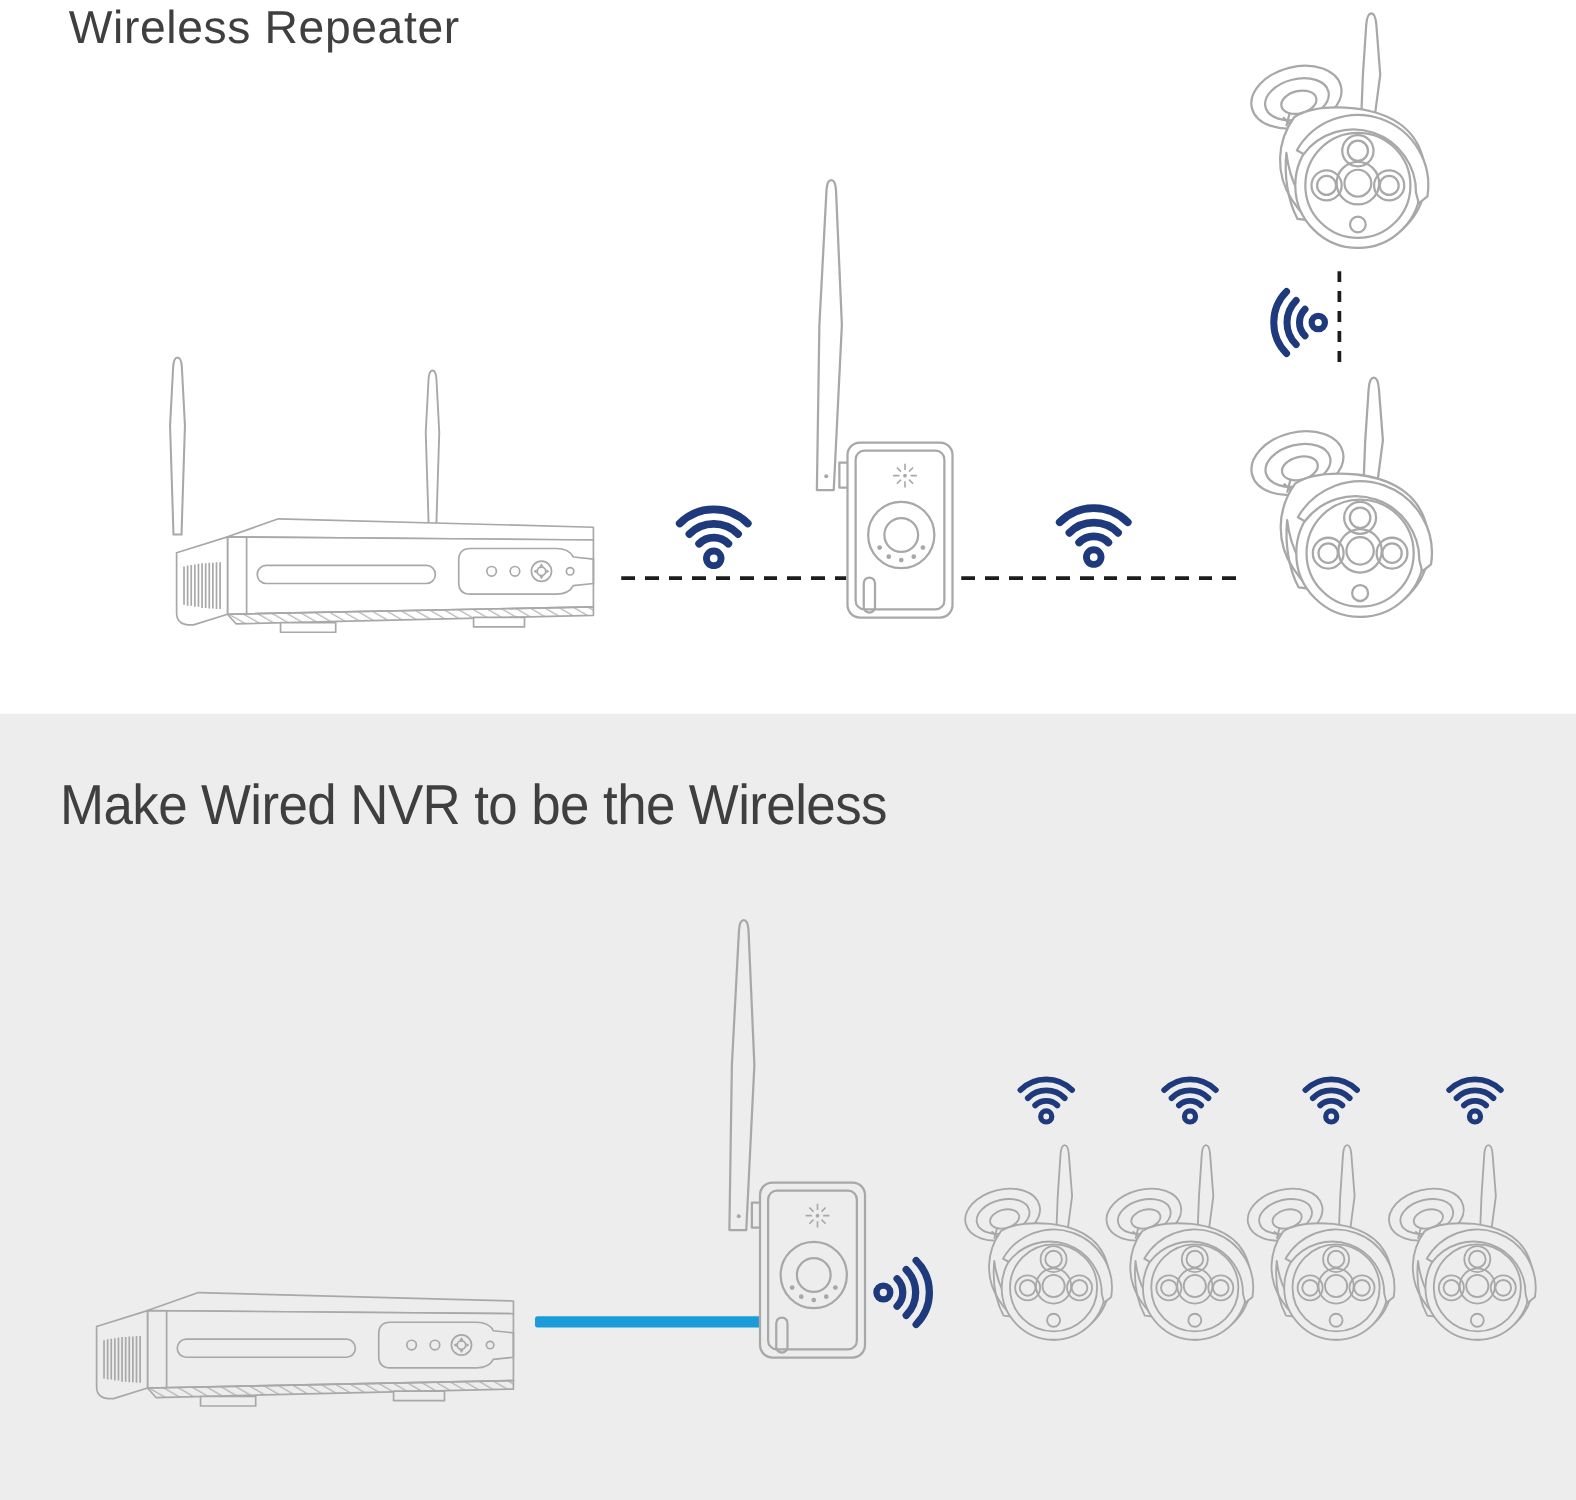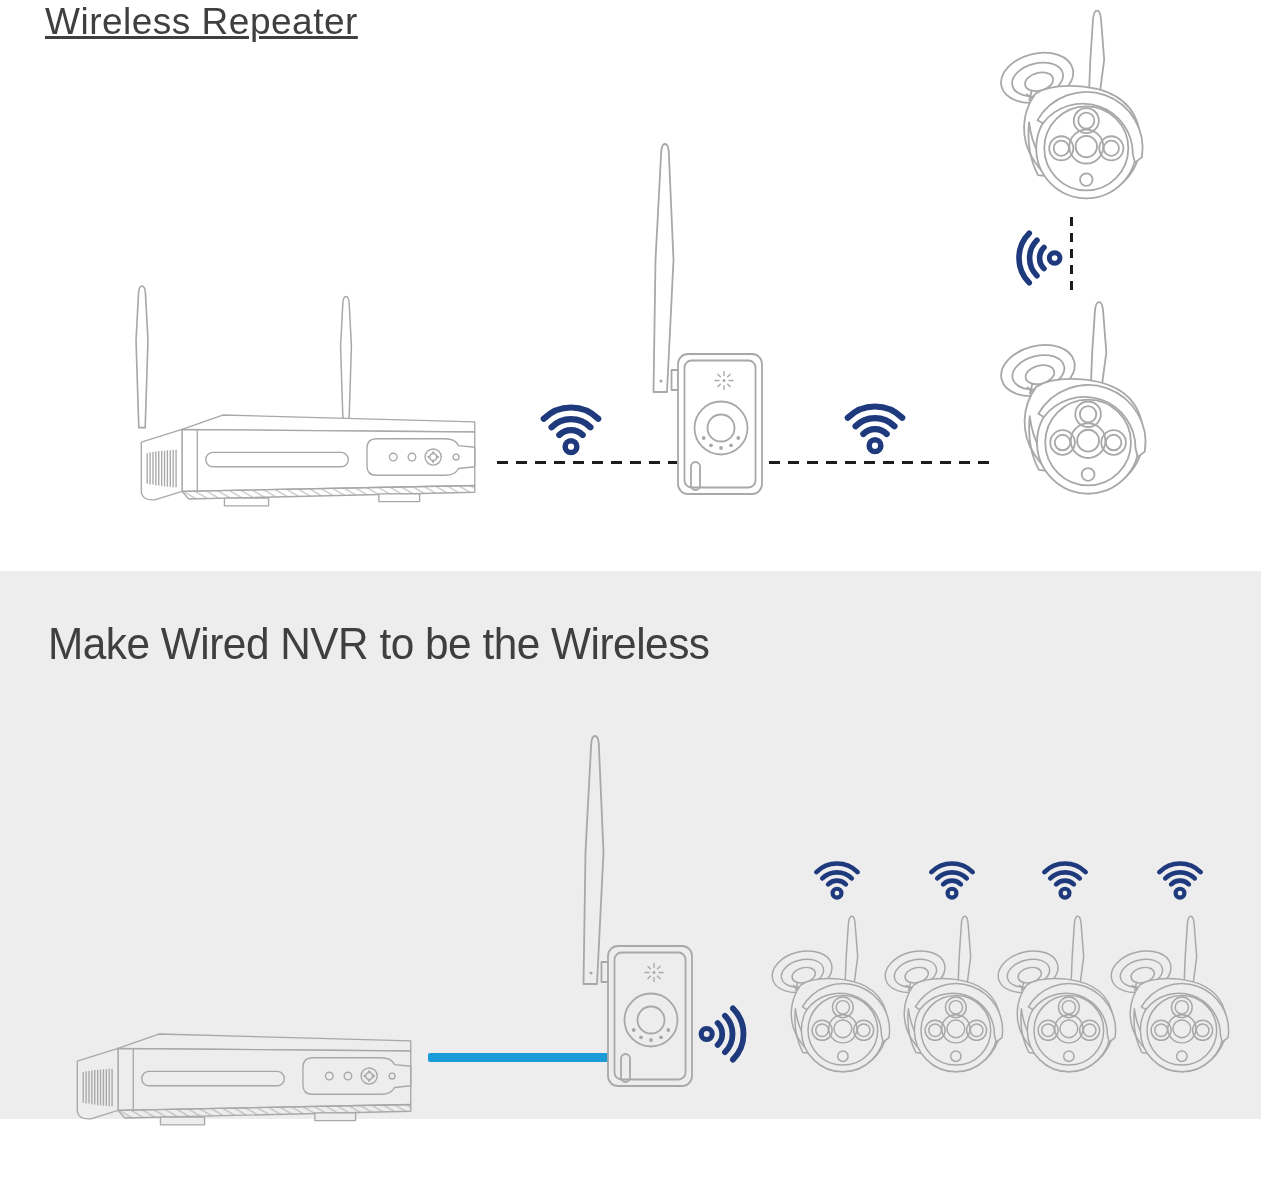--- a/index.html
+++ b/index.html
@@ -1,20 +1,20 @@
 <!DOCTYPE html>
 <html style="--top-background: #ffffff; --bottom-background: #ededed; --title-color: #3f3f3f; --line-art-color: #a8a8a8; --wifi-icon-color: #1e3a7d; --cable-color: #1b9cd8; --dash-line-color: #1c1c1c;"><head>
 <meta charset="utf-8">
 <style>
   html,body{margin:0;padding:0;}
   body{font-family:"Liberation Sans","DejaVu Sans",sans-serif;background:#fff;}
   .canvas{position:relative;width:1261px;height:1200px;overflow:hidden;background:var(--top-background,#fff);}
   .panel{position:absolute;left:0;width:1261px;}
   .panel.top{top:0;height:571px;background:var(--top-background,#ffffff);}
-  .panel.bot{top:571px;height:548px;background:var(--bottom-background,#ededed);}
+  .panel.bot{top:571px;height:629px;background:var(--bottom-background,#ededed);}
   .abs{position:absolute;}
   h1,h2{margin:0;font-weight:400;color:var(--title-color,#3f3f3f);}
   h1{font-size:37px;letter-spacing:0.5px;}
   h2{font-size:45px;letter-spacing:-0.5px;display:inline-block;transform:scaleX(0.94);transform-origin:left center;white-space:nowrap;}
   svg.device{color:var(--line-art-color,#a8a8a8);display:block;}
   .panel.top svg.device{--device-fill:#ffffff;}
   .panel.bot svg.device{--device-fill:#ededed;}
   svg.wifi{color:var(--wifi-icon-color,#1e3a7d);display:block;}
   .hdash{height:3px;background:repeating-linear-gradient(90deg,var(--dash-line-color,#1c1c1c) 0 11px,transparent 11px 19px);}
   .vdash{width:3px;background:repeating-linear-gradient(180deg,var(--dash-line-color,#1c1c1c) 0 9px,transparent 9px 16px);}
@@ -114,21 +114,21 @@
         <circle cx="101" cy="192" r="7"></circle>
         <path fill="var(--device-fill,#fff)" d="M46.4 125.5 A63 63 0 0 1 163.2 166.9 L155.5 173 L153 163.5 A56 56 0 0 0 52.5 129 Z"></path>
       </g>
     </symbol>
   </defs>
 </svg>
 
 <div class="canvas">
 
   <section class="panel top">
-    <h1 class="abs" style="left:45px;top:1px;text-decoration:underline;">Wireless Repeater</h1>
+    <h1 class="abs" style="left:55px;top:1px;">Wireless Repeater</h1>
 
     <svg class="device abs" style="left:131px;top:277px;" width="22" height="160" preserveAspectRatio="none">
         <use href="#sym-antenna"></use>
       </svg>
     <svg class="device abs" style="left:336px;top:286px;" width="20" height="150" preserveAspectRatio="none">
         <use href="#sym-antenna"></use>
       </svg>
     <svg class="device abs" style="left:110px;top:404px;" width="385" height="112" preserveAspectRatio="none">
         <use href="#sym-nvr"></use>
       </svg>

